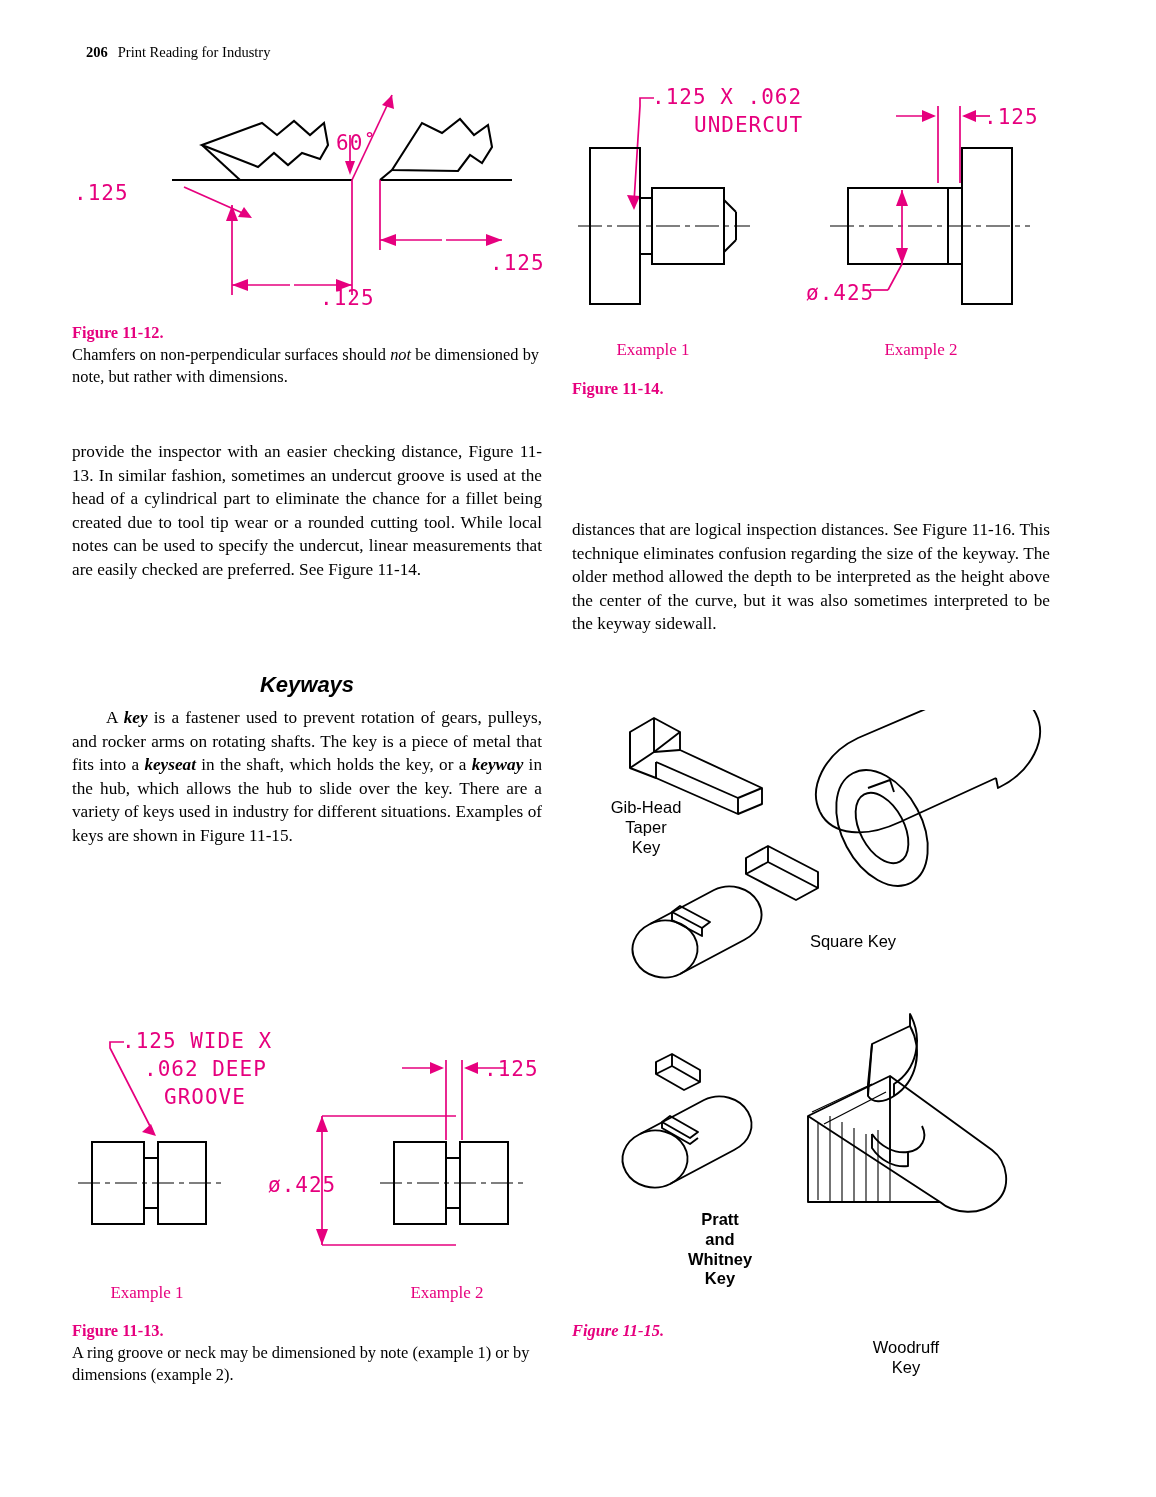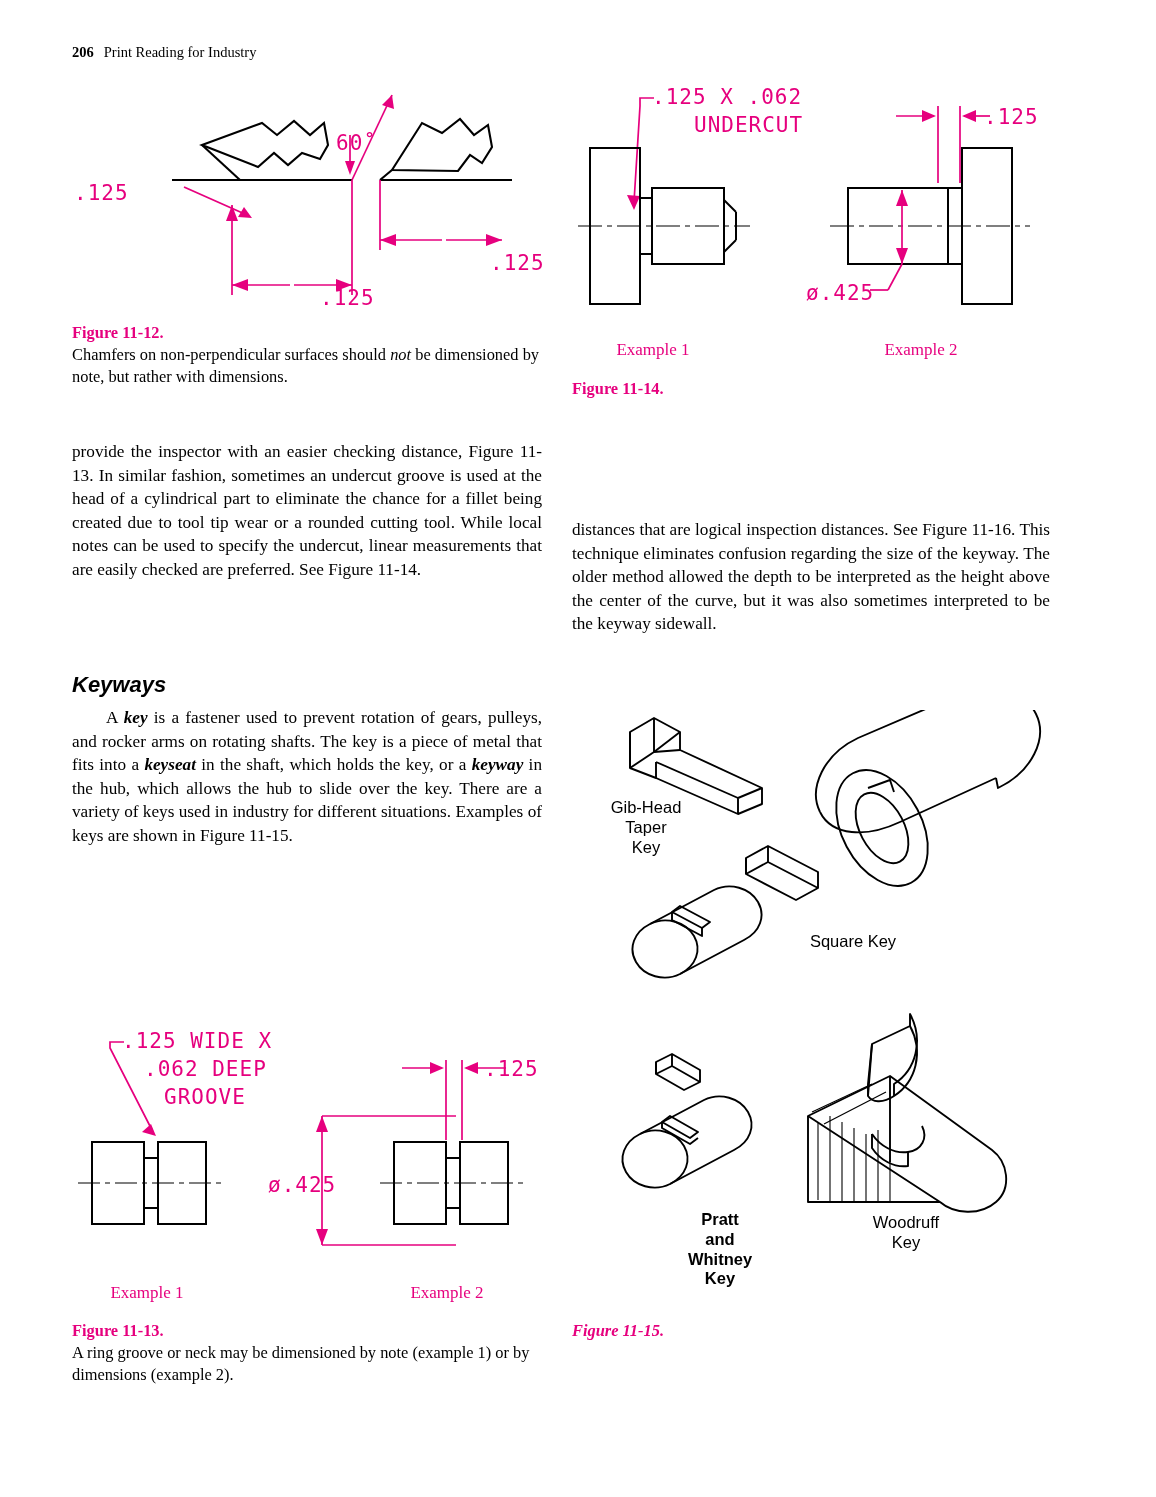--- a/index.html
+++ b/index.html
@@ -17,34 +17,35 @@
   }
   .page {
     position: absolute;
     left: 0; top: 0;
     width: 1156px;
     height: 1497px;
   }
   
   .running-head {
     position: absolute;
-    left: 72px;
+    left: 86px;
     top: 44px;
     font-size: 14.5px;
     font-family: "Liberation Serif", serif;
   }
   .running-head .pagenum {
     font-weight: bold;
     margin-right: 10px;
   }
   
   .col-left {
     position: absolute;
     left: 72px;
     width: 470px;
+    text-align: center;
   }
   .col-right {
     position: absolute;
     left: 572px;
     width: 478px;
   }
   p.body {
     font-size: 17.2px;
     line-height: 1.37;
     text-align: justify;
@@ -341,21 +342,21 @@
 
   <div class="key-label" style="position:absolute; left:770px; top:932px; width:166px;">Square Key</div>
 
   <div class="key-label" style="position:absolute; left:665px; top:1210px; width:110px;font-weight:bold;">
     <div>Pratt</div>
     <div>and</div>
     <div>Whitney</div>
     <div>Key</div>
   </div>
 
-  <div class="key-label" style="position:absolute; left:848px; top:1213px; width:116px;">
+  <div class="key-label" style="position:absolute; left:848px; top:1338px; width:116px;">
     <div>Woodruff</div>
     <div>Key</div>
   </div>
 
   <div class="col-right caption" style="top:1320px;font-style:italic;">
     <span class="figlabel">Figure 11-15.</span><br>
   </div>
 
 </div>
 

